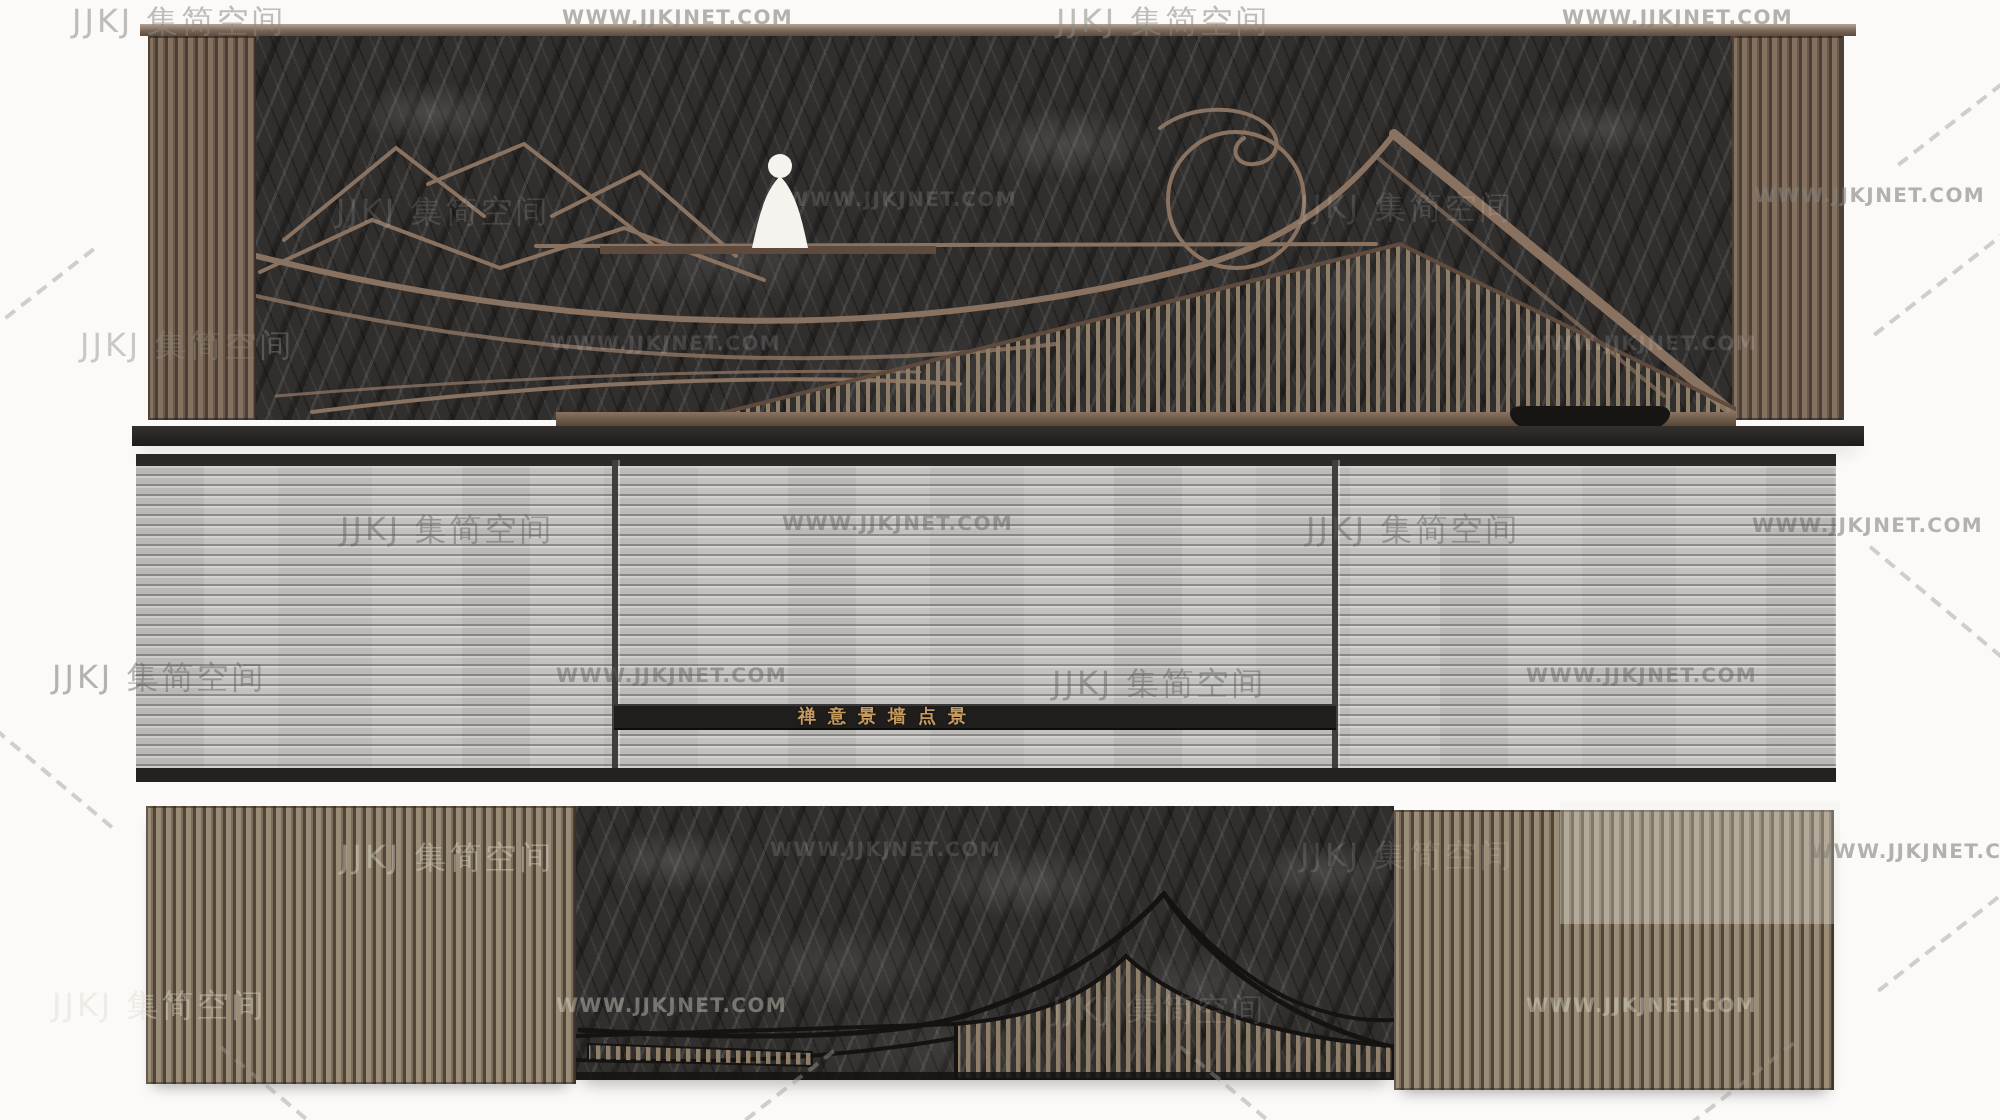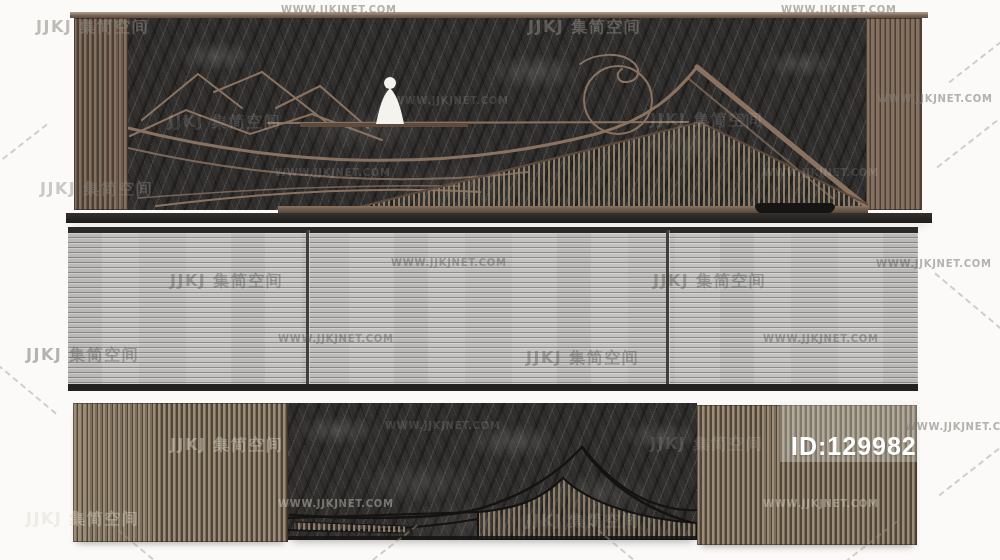--- a/index.html
+++ b/index.html
@@ -2,21 +2,21 @@
 <html style="--page_bg: #fbfaf8; --bronze: #8a7260; --bronze_dark: #5e4b3d; --dark_line: #141312; --rock: #312f2e; --gray_wall: #c3c2c0; --plaque_bg: #1f1e1d; --plaque_gold: #c59a5f; --slat_light: #9b8d77; --slat_dark: #4f4539; --slat_fill: #8e7e68; --figure_white: #f5f3ee; --badge_text: #ffffff;"><head>
 <meta charset="utf-8">
 <style>
   html,body{margin:0;padding:0;}
   body{font-family:"Liberation Sans","DejaVu Sans",sans-serif;}
   .stage{position:relative;width:1000px;height:560px;overflow:hidden;background:var(--page_bg,#fbfaf8);}
 
   
   .abs{position:absolute;}
   .wm{position:absolute;white-space:nowrap;pointer-events:none;font-family:"DejaVu Sans","Liberation Sans",sans-serif;}
-  .wm.brand{font-size:16px;letter-spacing:1.5px;font-weight:700;margin-top:16px;}
+  .wm.brand{font-size:16px;letter-spacing:1.5px;font-weight:400;}
   .wm.site{font-size:10px;letter-spacing:.7px;font-weight:700;}
   .on-white{color:rgba(132,128,121,.6);}
   .on-white.brand{color:rgba(140,136,129,.55);}
   .on-gray{color:rgba(92,90,86,.45);}
   .on-dark{color:rgba(255,255,255,.13);}
   .on-slat{color:rgba(222,216,206,.42);}
   .diag{position:absolute;width:86px;height:0;border-top:2px dashed rgba(158,154,147,.45);}
 
   
   .rock{
@@ -98,20 +98,23 @@
   </svg>
 
   <div class="abs" style="left:278px;top:206px;width:590px;height:7px;background:linear-gradient(180deg,#8a7260,#574739);"></div>
   <div class="abs" style="left:755px;top:203px;width:80px;height:17px;background:#161514;border-radius:6px 6px 40px 40px / 4px 4px 14px 14px;"></div>
   <div class="abs plinth panel-shadow" style="left:66px;top:213px;width:866px;height:10px;"></div>
 
   <div class="abs" style="left:68px;top:227px;width:850px;height:6px;background:#2a2928;"></div>
   <div class="abs stonewall" style="left:68px;top:233px;width:850px;height:151px;"></div>
   <div class="abs seam" style="left:306px;top:230px;width:3px;height:158px;"></div>
   <div class="abs seam" style="left:666px;top:230px;width:3px;height:158px;"></div>
+  <div class="abs plaque" style="left:307px;top:352px;width:361px;height:13px;">
+    <span>禅意景墙点景</span>
+  </div>
   <div class="abs panel-shadow" style="left:68px;top:384px;width:850px;height:7px;background:#232221;"></div>
 
   <div class="abs wslats" style="left:73px;top:403px;width:215px;height:139px;"></div>
   <div class="abs rock panel-shadow" style="left:288px;top:403px;width:409px;height:137px;"></div>
   <div class="abs wslats" style="left:697px;top:405px;width:220px;height:140px;"></div>
 
   <svg class="abs" style="left:288px;top:403px;" width="409" height="137" viewBox="0 0 409 137">
     <defs>
       <pattern id="slatsB" width="5" height="8" patternUnits="userSpaceOnUse">
         <rect width="2.2" height="8" style="fill:var(--slat_fill,#8e7e68)"></rect>
@@ -122,21 +125,20 @@
       <path stroke-width="2" d="M 294,44 C 312,66 336,88 360,98 C 378,105 394,108 409,107"></path>
       <path stroke-width="2" d="M 0,115 L 190,109"></path>
       <path stroke-width="2" d="M 0,127 C 64,129 126,127 190,116"></path>
     </g>
     <path d="M 275,75 C 252,98 226,106 190,109 L 190,137 L 409,137 L 409,120 C 352,116 302,101 275,75 Z" fill="url(#slatsB)" stroke-width="2" style="stroke:var(--dark_line,#141312)"></path>
     <path d="M 6,119 L 118,123 L 118,130 L 6,127 Z" fill="url(#slatsB)" stroke-width="1" style="stroke:var(--dark_line,#141312)"></path>
     <rect x="0" y="133" width="409" height="4" opacity=".85" style="fill:var(--dark_line,#141312)"></rect>
   </svg>
 
   <div class="abs badge-backdrop" style="left:780px;top:401px;width:140px;height:61px;"></div>
-  <div class="abs badge-id" style="left:791px;top:434px;">ID:129982</div>
 
   <span class="wm brand on-white" style="left:36px;top:1px;">JJKJ 集简空间</span>
   <span class="wm site on-white" style="left:281px;top:4px;">WWW.JJKJNET.COM</span>
   <span class="wm brand on-white" style="left:528px;top:1px;">JJKJ 集简空间</span>
   <span class="wm site on-white" style="left:781px;top:4px;">WWW.JJKJNET.COM</span>
 
   <span class="wm site on-white" style="left:877px;top:93px;">WWW.JJKJNET.COM</span>
   <span class="wm brand on-dark" style="left:168px;top:96px;">JJKJ 集简空间</span>
   <span class="wm site on-dark" style="left:393px;top:95px;">WWW.JJKJNET.COM</span>
   <span class="wm brand on-dark" style="left:650px;top:94px;">JJKJ 集简空间</span>

